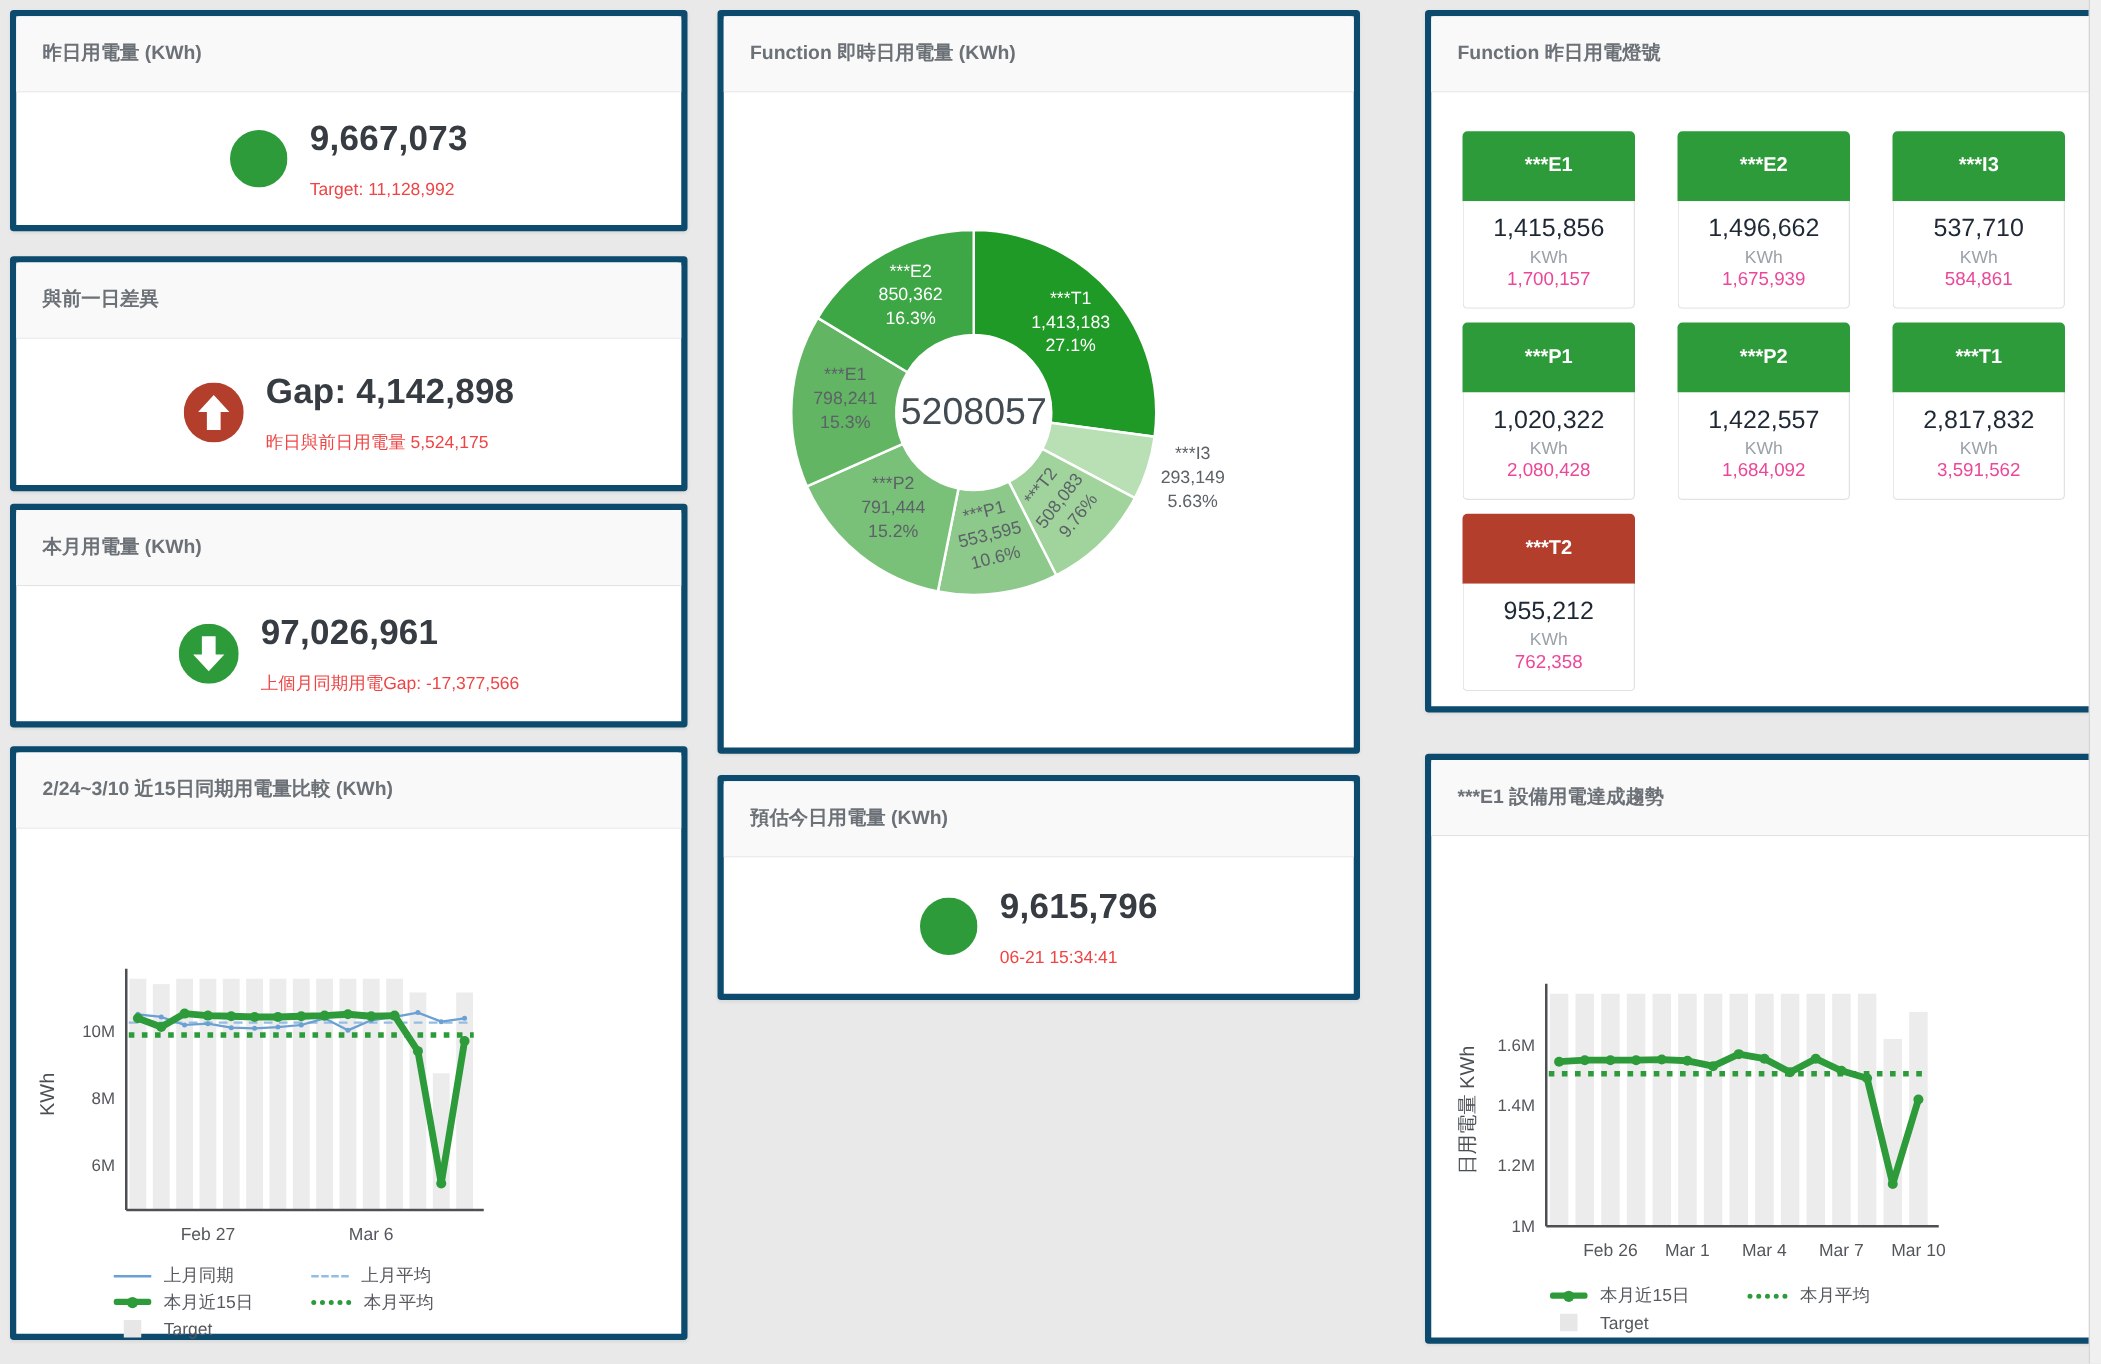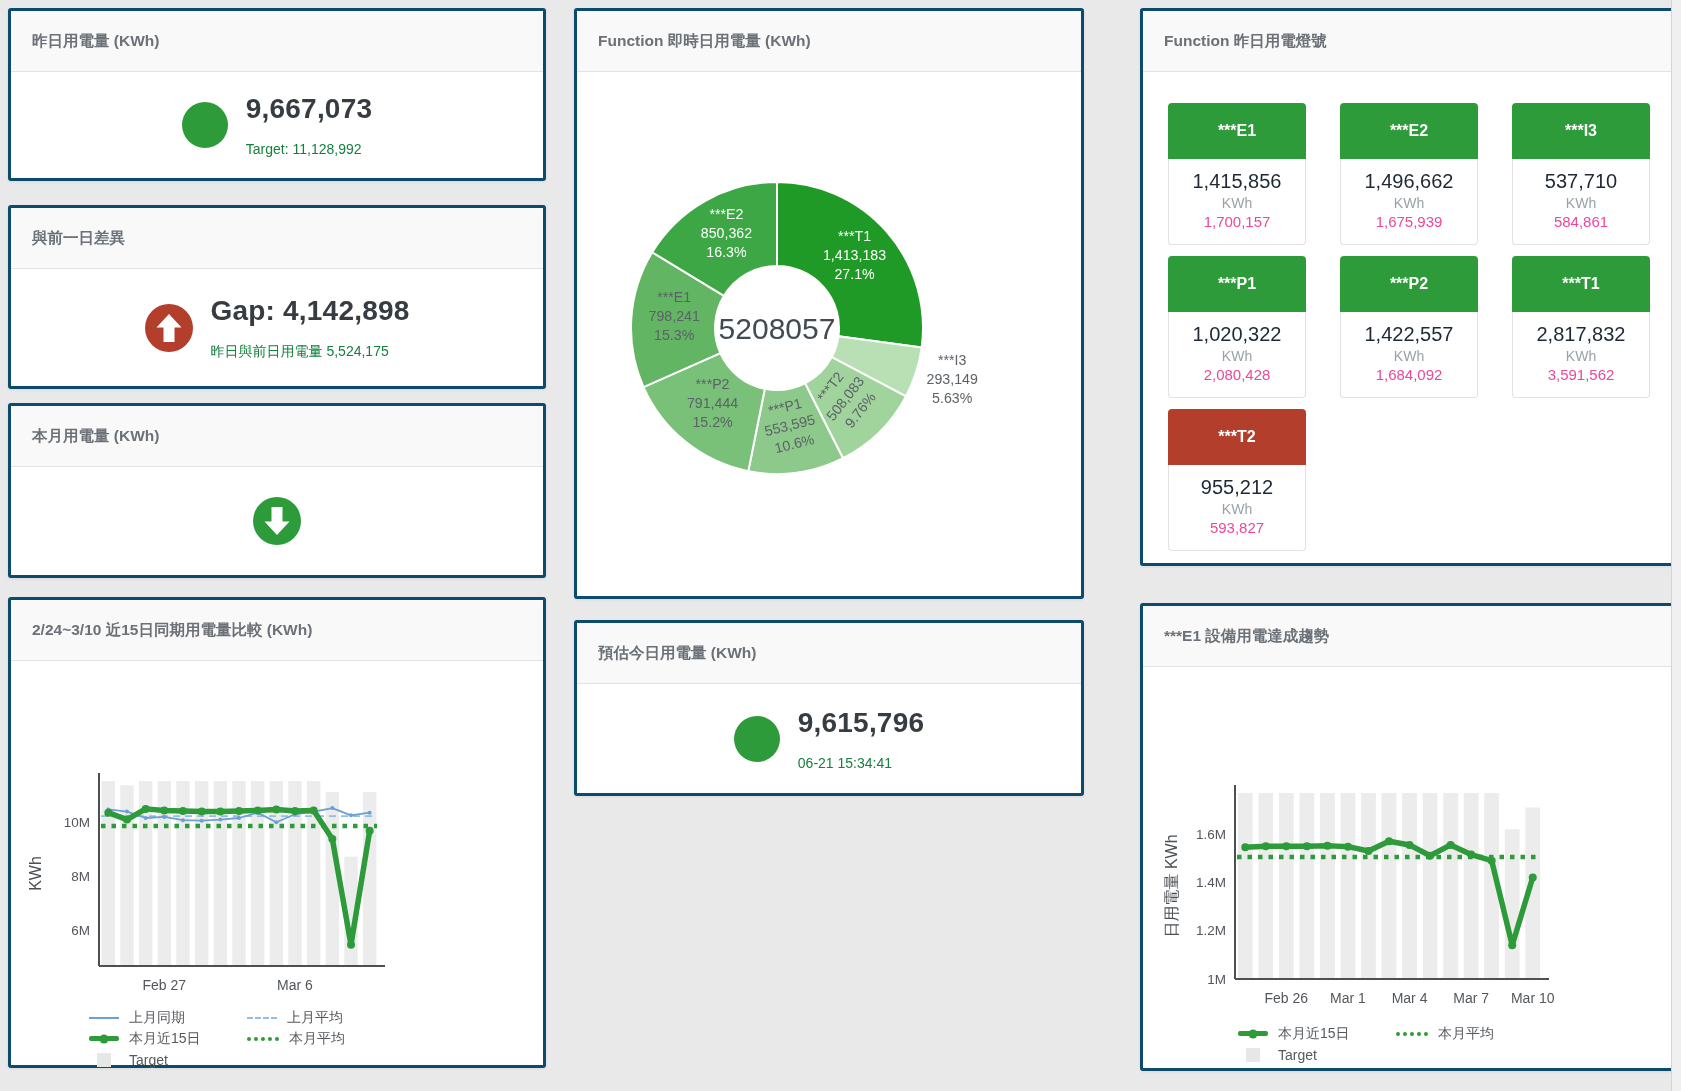--- a/index.html
+++ b/index.html
@@ -1,38 +1,38 @@
 <!DOCTYPE html>
 <html><head>
 <meta charset="utf-8">
 <style>
   html,body{margin:0;padding:0}
   body{
     width:1681px;height:1091px;position:relative;overflow:hidden;
     background:#e9e9e9;
     font-family:"Liberation Sans", sans-serif;
   }
-  .panel{position:absolute;background:#fff;border:3px solid #0c4a6e;border-radius:3px;
+  .panel{position:absolute;background:#fff;border:5px solid #0c4a6e;border-radius:3px;
          box-shadow:0 1px 3px rgba(0,0,0,.07)}
   .panel-header{height:60px;line-height:60px;padding:0 21px;background:#f9f9f9;
          border-bottom:1px solid #e3e3e3;border-radius:3px 3px 0 0;
          font-size:15.5px;font-weight:700;color:#6b7177;white-space:nowrap;overflow:hidden}
   #p1{left:8px;top:8px;width:532px;height:167px}
   #p2{left:8px;top:205px;width:532px;height:178px}
   #p3{left:8px;top:403px;width:532px;height:169px}
   #p4{left:8px;top:597px;width:532px;height:465px}
   #p5{left:574px;top:8px;width:504px;height:585px}
   #p6{left:574px;top:620px;width:504px;height:170px}
   #p7{left:1140px;top:8px;width:536px;height:552px}
   #p8{left:1140px;top:603px;width:536px;height:462px}
 
   .stat-content{display:flex;align-items:center;justify-content:center;gap:18px;height:calc(100% - 61px)}
   .stat-icon svg{display:block}
   .stat-value{font-size:28px;font-weight:700;color:#363c42;letter-spacing:.2px}
-  .stat-sub{font-size:14px;color:#15803d;margin-top:16px}
+  .stat-sub{font-size:14px;color:#ef4444;margin-top:16px}
   .stat-sub.right{text-align:left}
 
   .tiles{display:grid;grid-template-columns:repeat(3,138px);column-gap:34px;row-gap:11px;
          padding:31px 0 0 25px}
   .tile-head{height:56px;line-height:56px;text-align:center;color:#fff;font-size:16px;
          font-weight:700;border-radius:4px 4px 0 0}
   .tile-body{border:1px solid #e2e2e2;border-top:none;border-radius:0 0 4px 4px;text-align:center;
          padding:11px 0 14px;background:#fff}
   .tile-value{font-size:20px;font-weight:400;color:#1f2835}
   .tile-unit{font-size:14px;color:#9aa1a8;margin-top:2px}
@@ -97,20 +97,24 @@
 
 <section class="panel" id="p3">
   <header class="panel-header">本月用電量 (KWh)</header>
   <div class="stat-content">
     <span class="stat-icon">
       <svg width="48" height="48" viewBox="0 0 48 48">
         <circle cx="24" cy="24" r="24" fill="#2d9b3a"></circle>
         <path d="M24 38 L11.5 24.5 H18.5 V10 H29.5 V24.5 H36.5 Z" fill="#ffffff"></path>
       </svg>
     </span>
+    <div class="stat-text">
+      <div class="stat-value">97,026,961</div>
+      <div class="stat-sub">上個月同期用電Gap: -17,377,566</div>
+    </div>
   </div>
 </section>
 
 <section class="panel" id="p4">
   <header class="panel-header">2/24~3/10 近15日同期用電量比較 (KWh)</header>
   <svg id="chart-compare" width="520" height="340">
       <rect x="90.61333333333333" y="120" width="13.44" height="185" fill="#ececec"></rect>
       <rect x="109.28" y="124.28985507246377" width="13.44" height="180.71014492753625" fill="#ececec"></rect>
       <rect x="127.94666666666667" y="120" width="13.44" height="185" fill="#ececec"></rect>
       <rect x="146.61333333333334" y="120" width="13.44" height="185" fill="#ececec"></rect>
@@ -285,21 +289,21 @@
           <div class="tile-value">2,817,832</div>
           <div class="tile-unit">KWh</div>
           <div class="tile-target">3,591,562</div>
         </div>
       </div>
       <div class="tile">
         <div class="tile-head" style="background: rgb(180, 62, 44);">***T2</div>
         <div class="tile-body">
           <div class="tile-value">955,212</div>
           <div class="tile-unit">KWh</div>
-          <div class="tile-target">593,827</div>
+          <div class="tile-target">762,358</div>
         </div>
       </div>
     </div>
 </section>
 
 <section class="panel" id="p8">
   <header class="panel-header">***E1 設備用電達成趨勢</header>
   <svg id="chart-e1" width="530" height="350">
       <rect x="94.87466666666667" y="126" width="14.784" height="186" fill="#ececec"></rect>
       <rect x="115.408" y="126" width="14.784" height="186" fill="#ececec"></rect>

